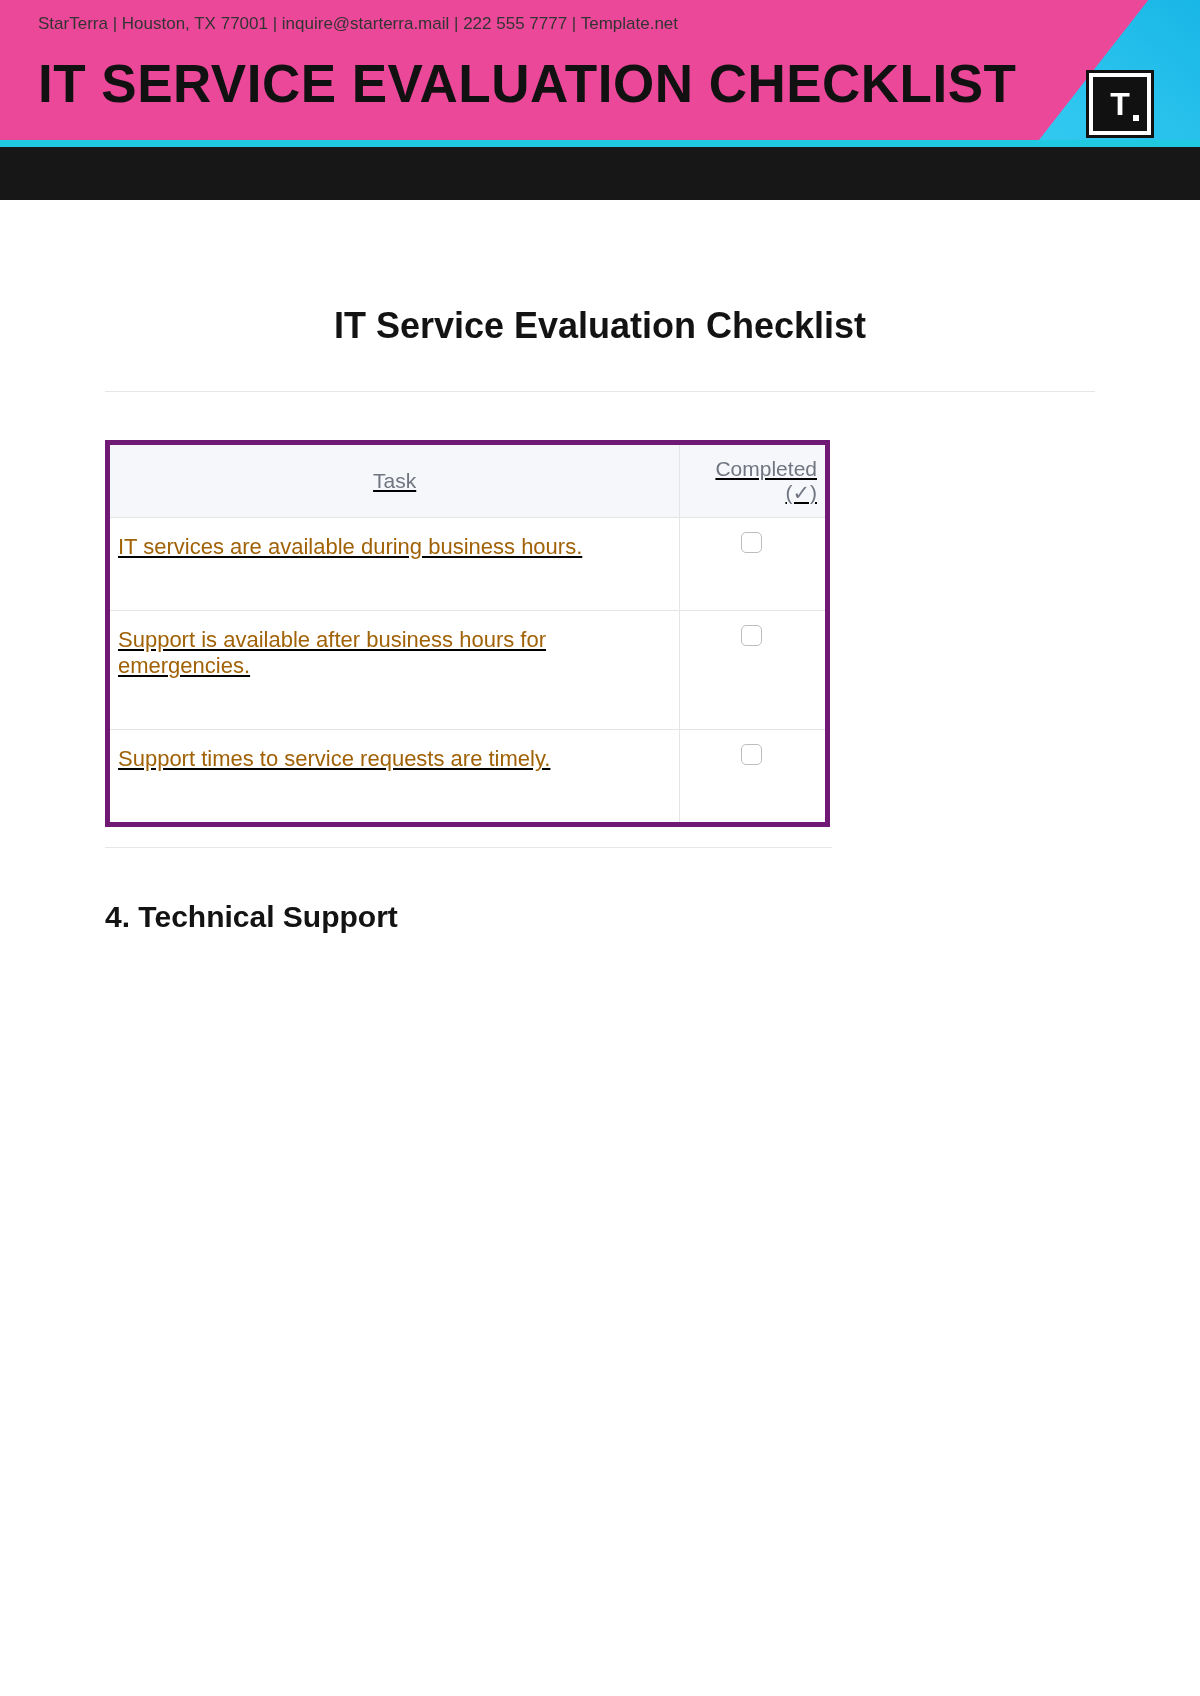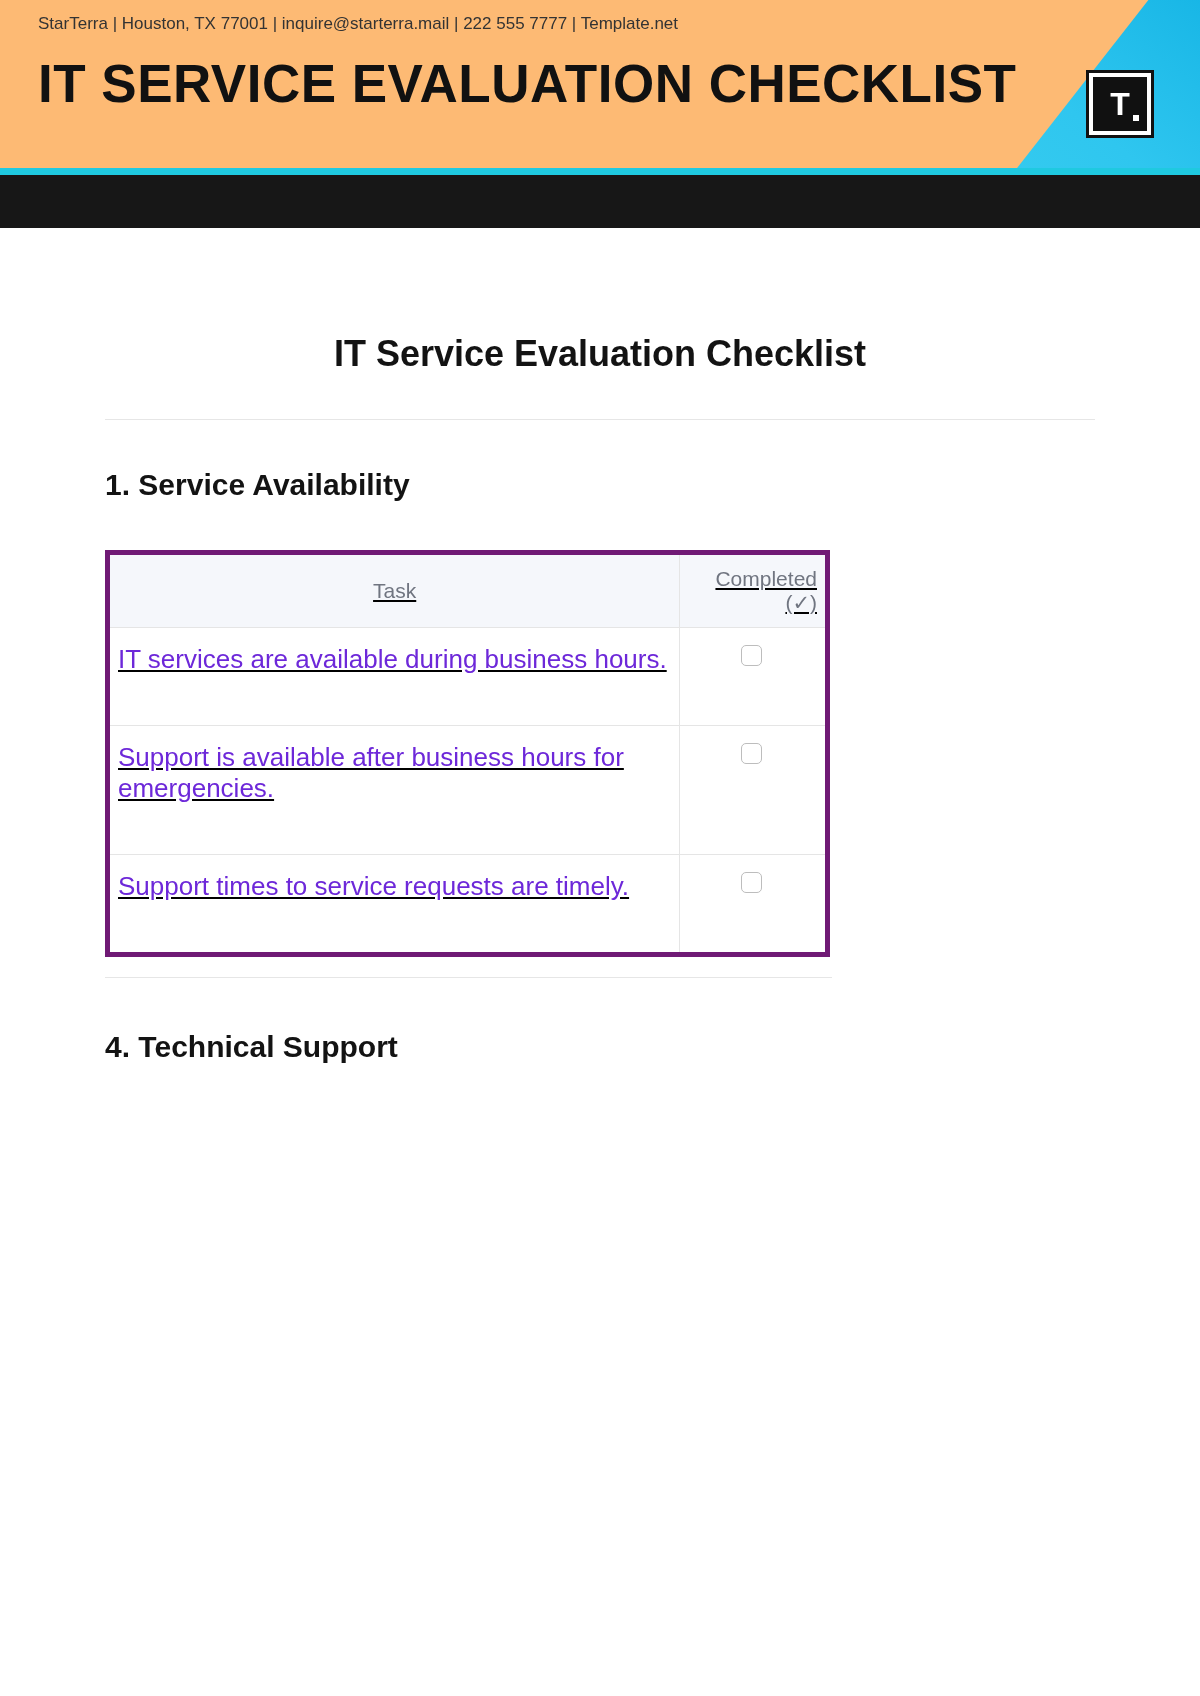--- a/index.html
+++ b/index.html
@@ -5,22 +5,22 @@
     * { box-sizing: border-box; margin: 0; padding: 0; }
     body {
       font-family: -apple-system, BlinkMacSystemFont, "Segoe UI", Arial, sans-serif;
       background: #fff;
       width: 1200px;
       height: 1696px;
       overflow: hidden;
     }
     
     .banner {
-      background: #fdba74;
-      height: 168px;
+      background: #ec4899;
+      height: 140px;
       position: relative;
       overflow: hidden;
     }
     
     .banner-meta {
       font-size: 17px;
       color: #333;
       padding: 14px 38px 0 38px;
       font-weight: 400;
     }
@@ -134,22 +134,22 @@
       border: 1px solid #e5e5e5;
       text-align: center;
     }
     
     .checklist-table th.task-col { width: 577px; }
     .checklist-table th.check-col { width: 148px; text-align: right; }
     
     .checklist-table td {
       border: 1px solid #e5e5e5;
       padding: 16px 10px 50px 8px;
-      font-size: 26px;
-      color: #6d28d9;
+      font-size: 22px;
+      color: #a16207;
       vertical-align: top;
       height: 90px;
     }
     
     .checklist-table td.check-cell {
       text-align: center;
       padding-top: 14px;
     }
     
     .checkbox {
@@ -179,21 +179,20 @@
   </div>
 </div>
 
 <div class="teal-line"></div>
 <div class="black-bar"></div>
 
 <div class="content">
   <h1 class="doc-title">IT Service Evaluation Checklist</h1>
   <hr class="hr">
 
-  <h2 class="section-heading">1. Service Availability</h2>
 
   <table class="checklist-table">
     <thead>
       <tr>
         <th class="task-col">Task</th>
         <th class="check-col">Completed (✓)</th>
       </tr>
     </thead>
     <tbody>
       <tr>

